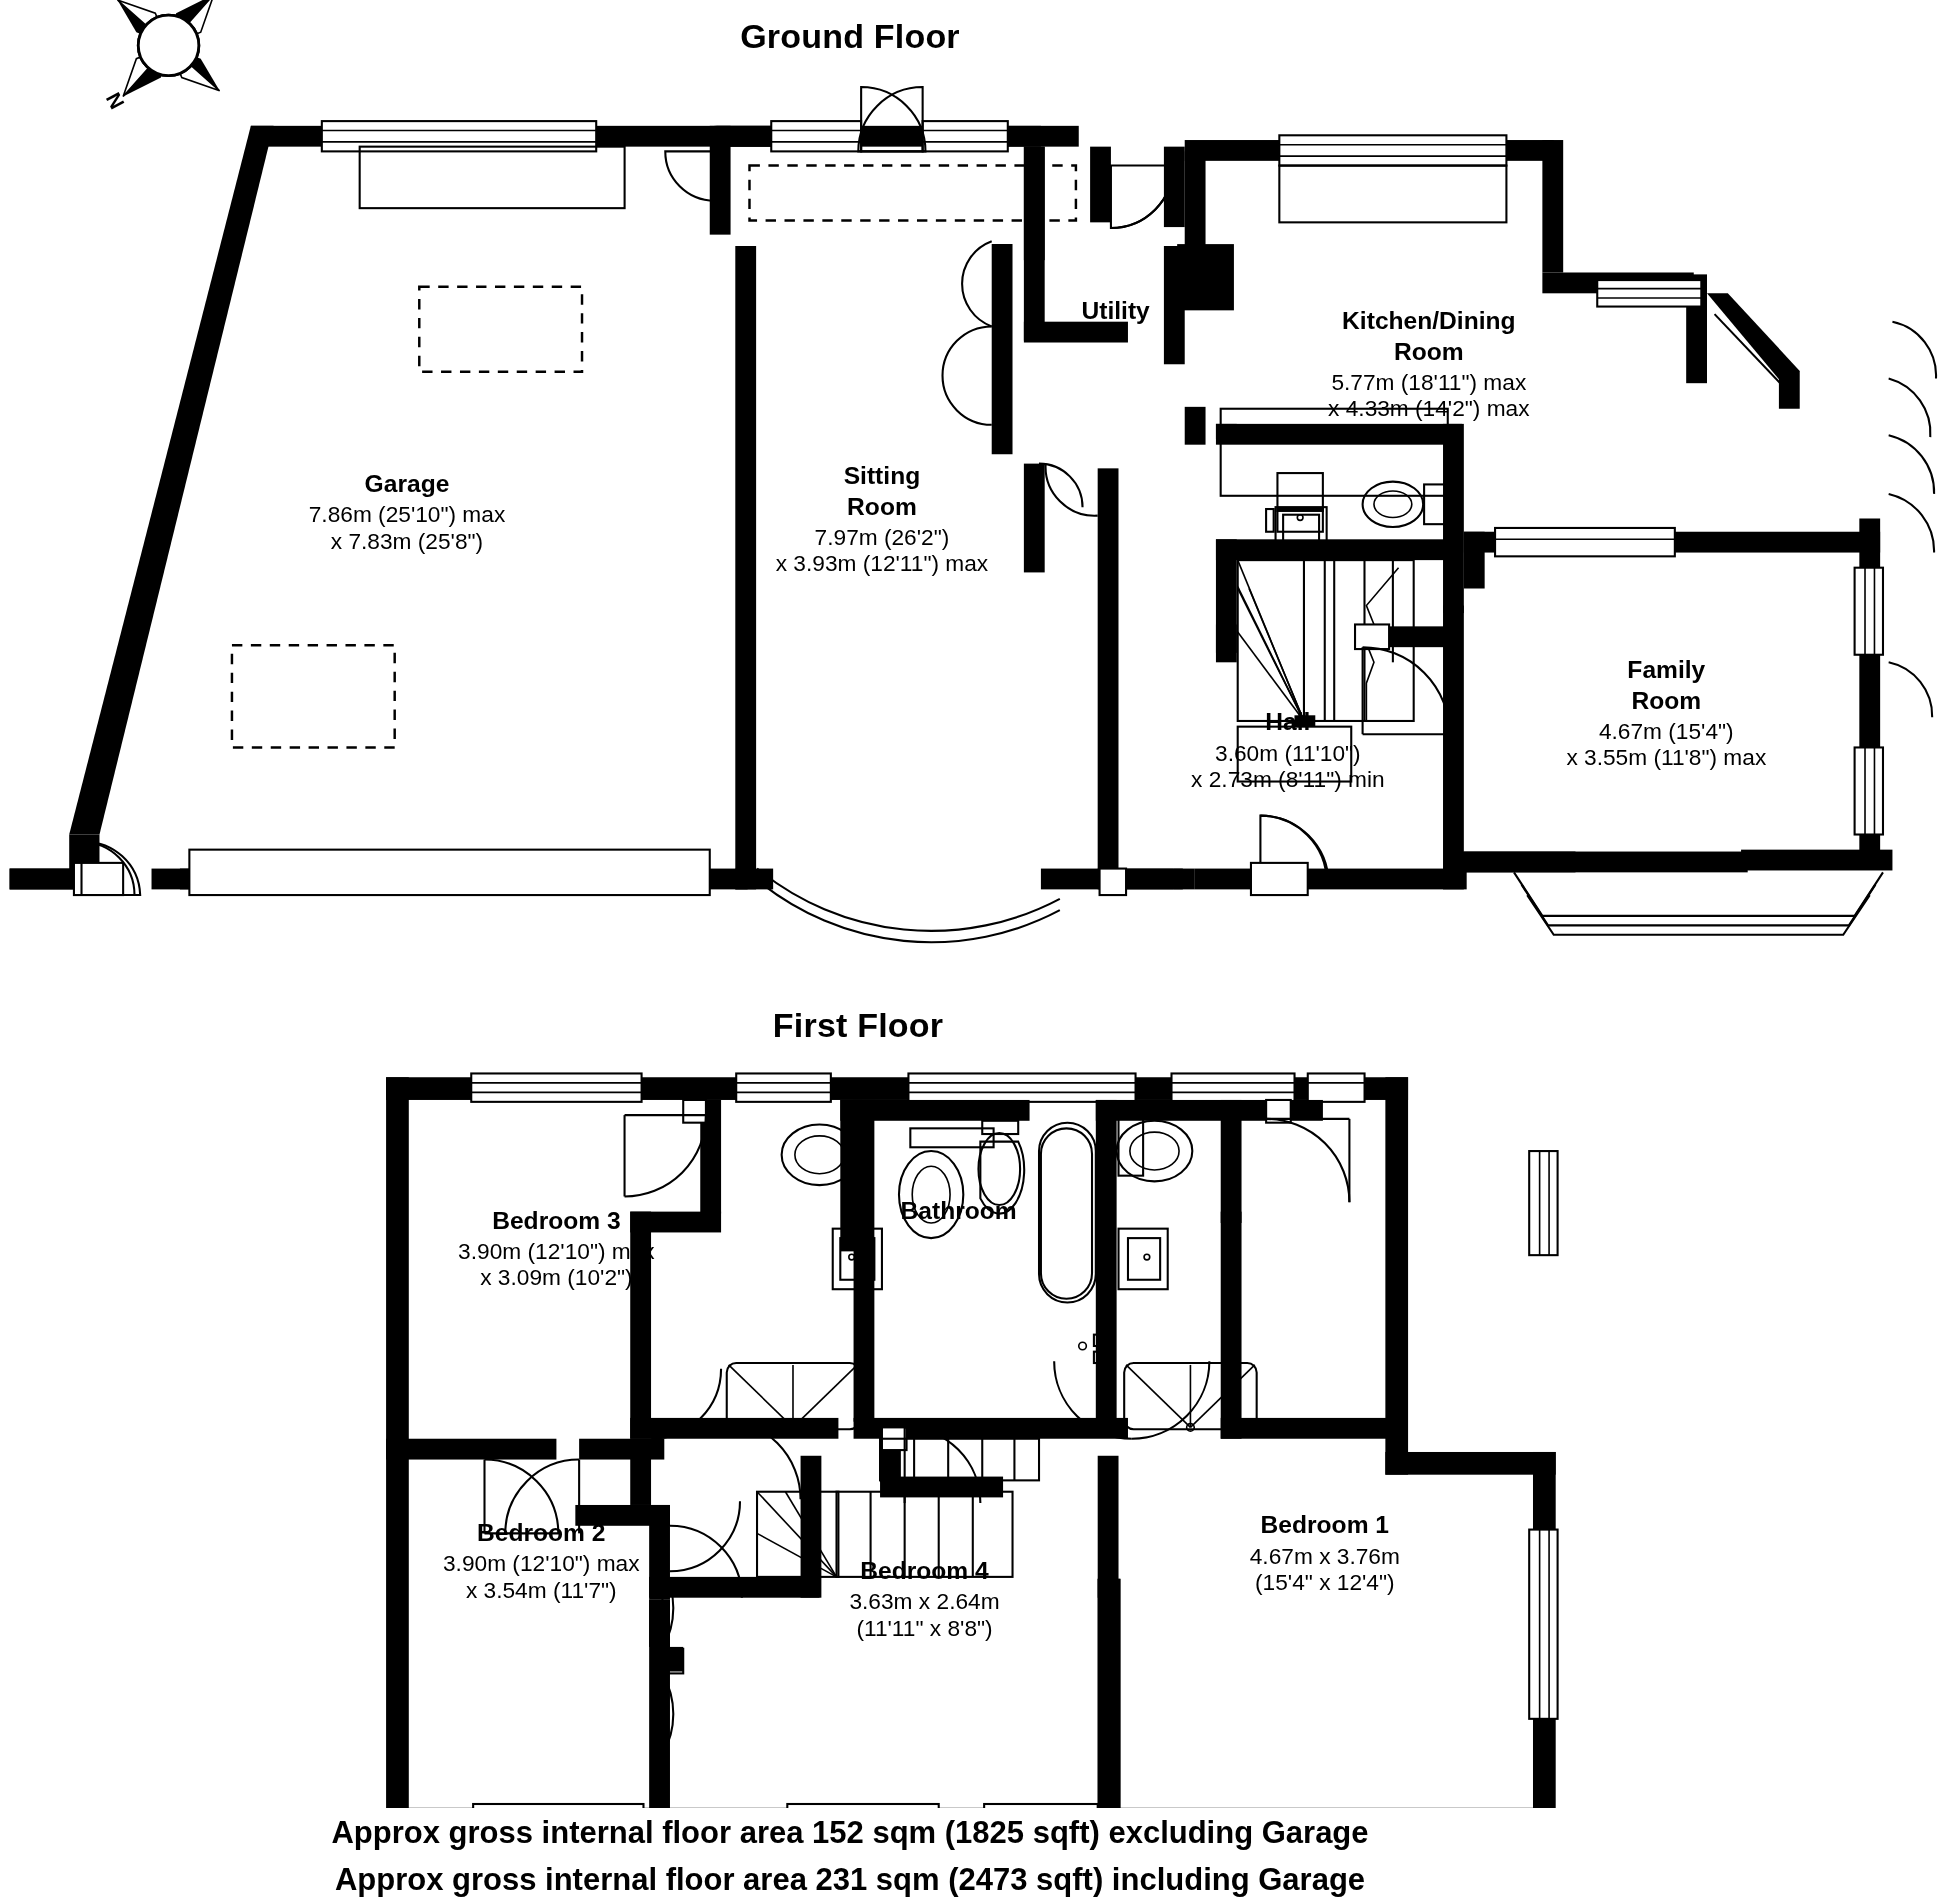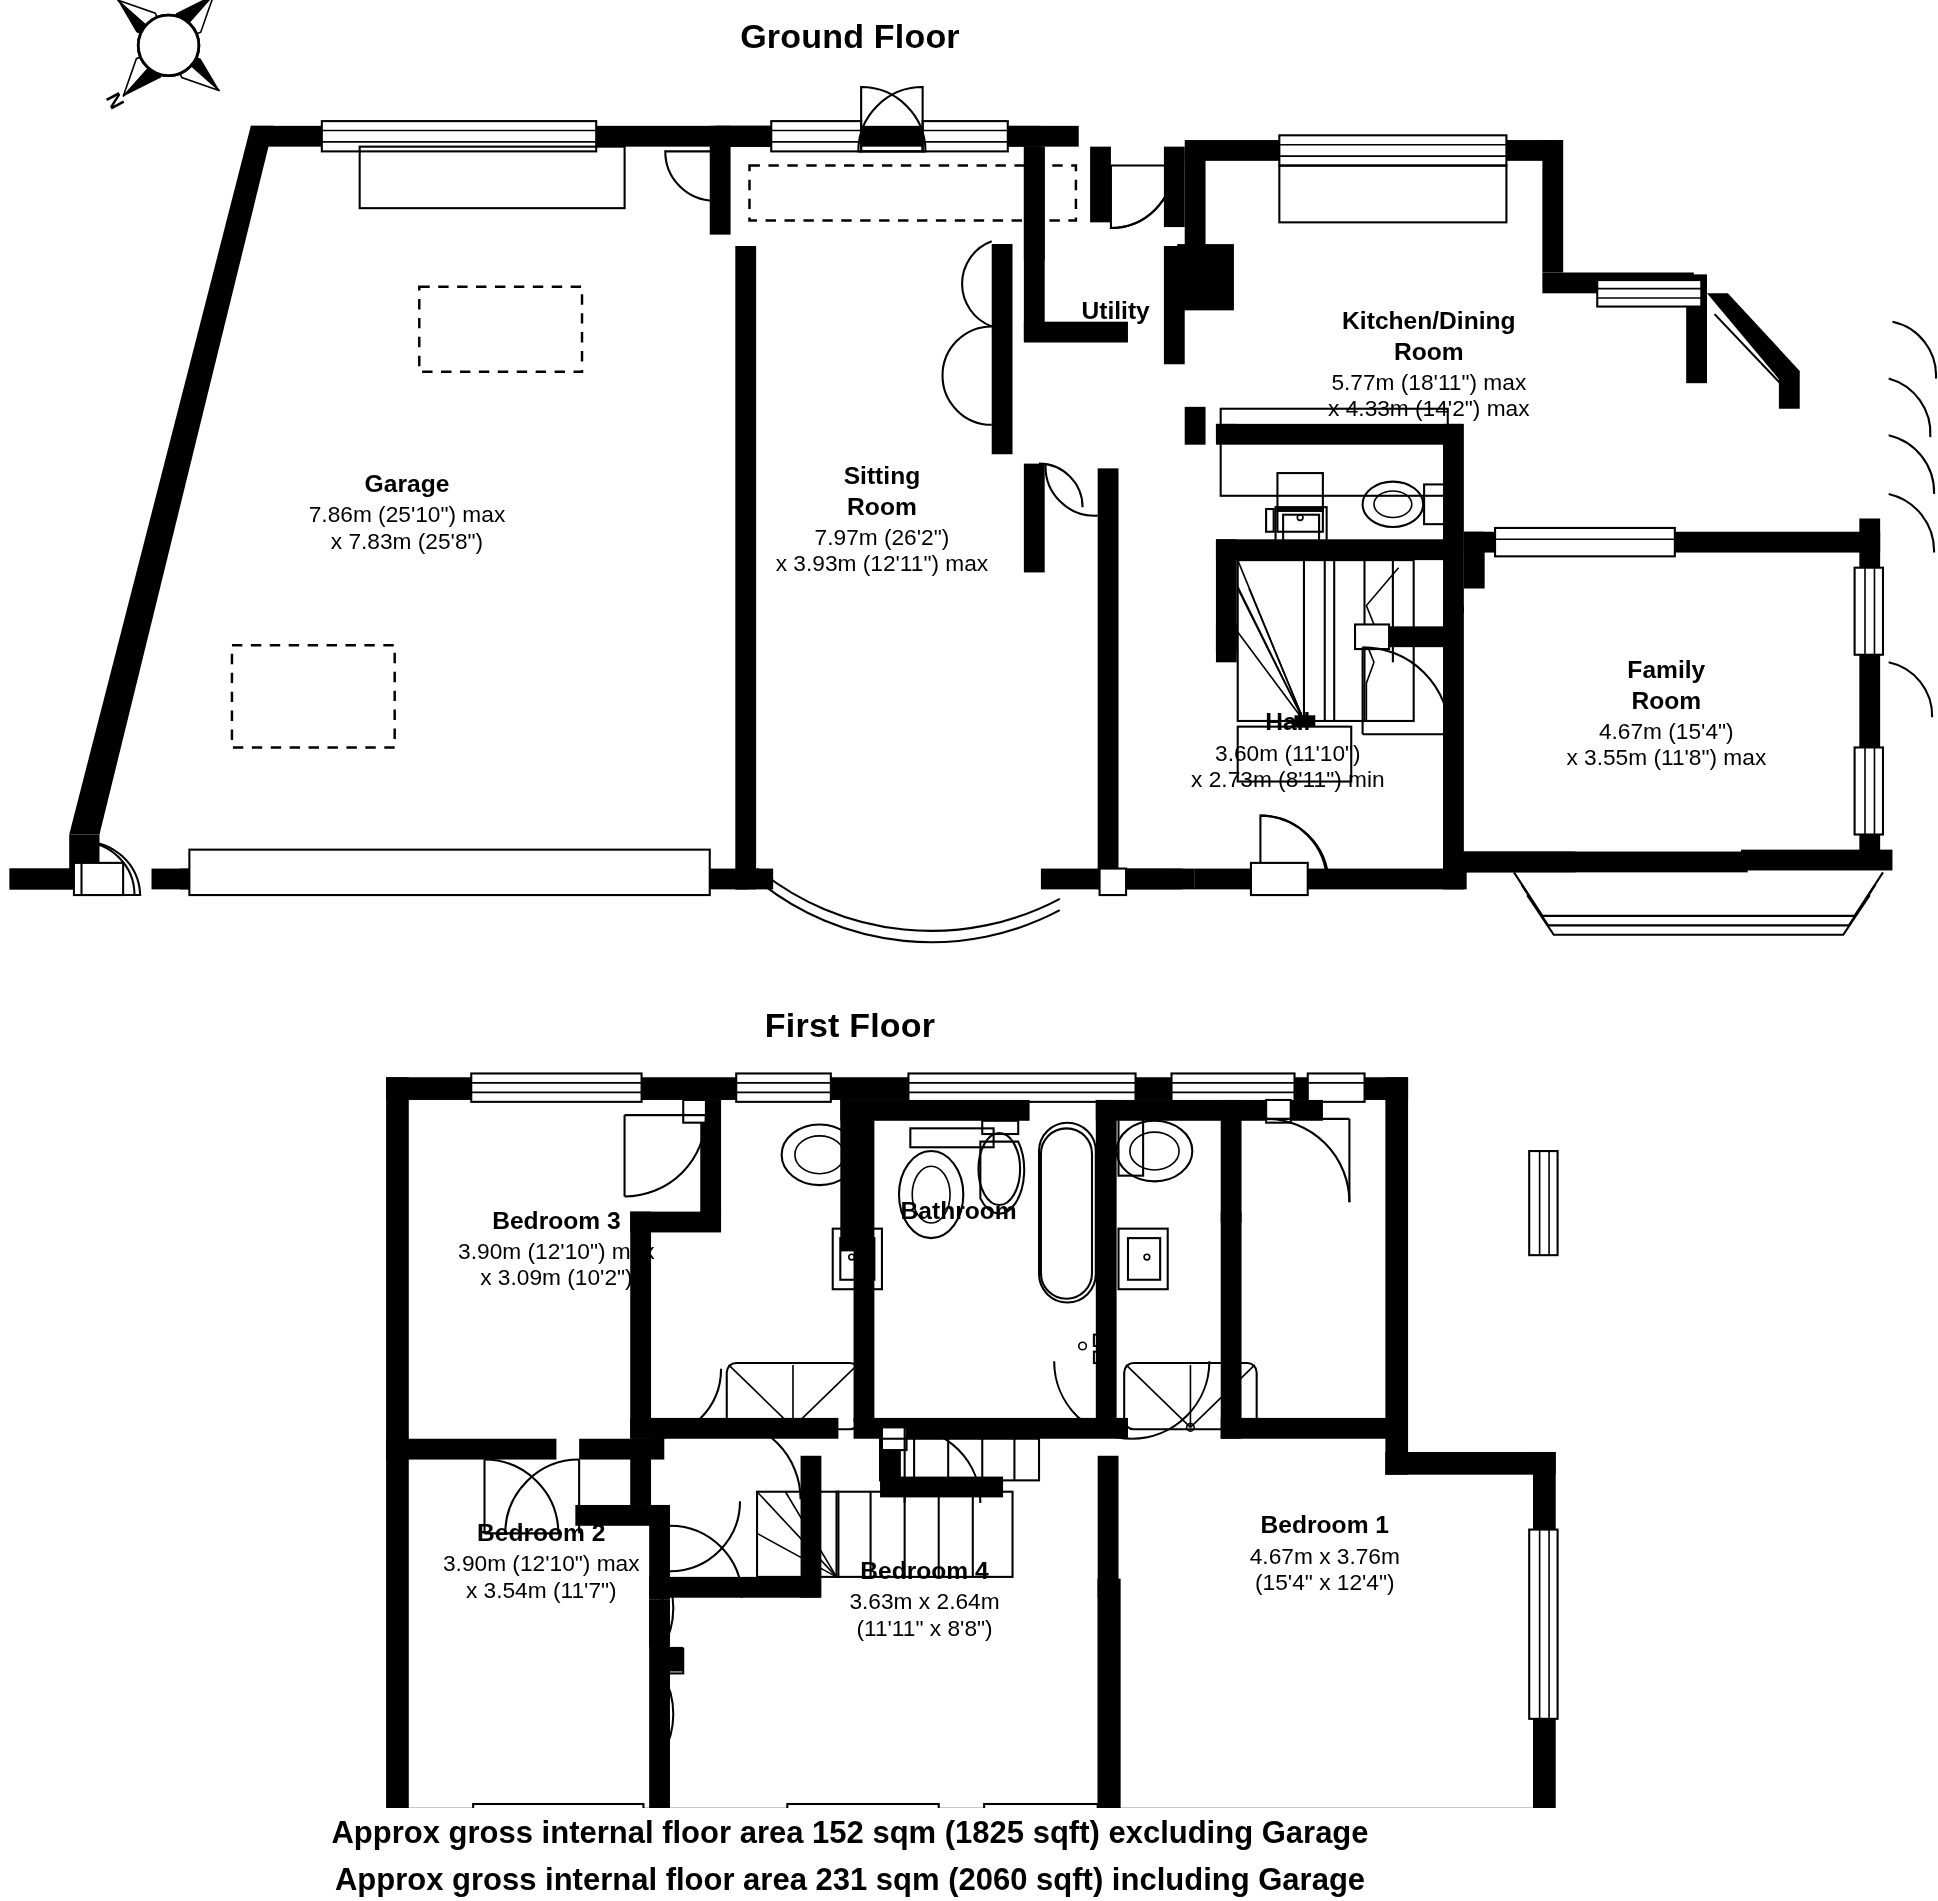--- a/index.html
+++ b/index.html
@@ -22,21 +22,21 @@
   }
   .floor-title {
     position: absolute;
     width: 100%;
     text-align: center;
     font-weight: bold;
     font-size: 34px;
     letter-spacing: 0.2px;
   }
   #ground-title { top: 17px; left: 0; }
-  #first-title  { top: 1006px; left: 0; }
+  #first-title  { top: 1006px; left: 8px; }
 
   .footer {
     position: absolute;
     left: 0;
     width: 100%;
     text-align: center;
     font-weight: bold;
     font-size: 31px;
   }
   #footer-1 { top: 1815px; }
@@ -631,16 +631,16 @@
     </g>
 
     <g>
       <text class="rm-name" x="1400" y="500">Bedroom 1</text>
       <text class="rm-dim" x="1400" y="532">4.67m x 3.76m</text>
       <text class="rm-dim" x="1400" y="560">(15'4" x 12'4")</text>
     </g>
   </svg>
 
   <div class="footer" id="footer-1">Approx gross internal floor area 152 sqm (1825 sqft) excluding Garage</div>
-  <div class="footer" id="footer-2">Approx gross internal floor area 231 sqm (2060 sqft) including Garage</div>
+  <div class="footer" id="footer-2">Approx gross internal floor area 231 sqm (2473 sqft) including Garage</div>
 
 </div>
 
 
 </body></html>

